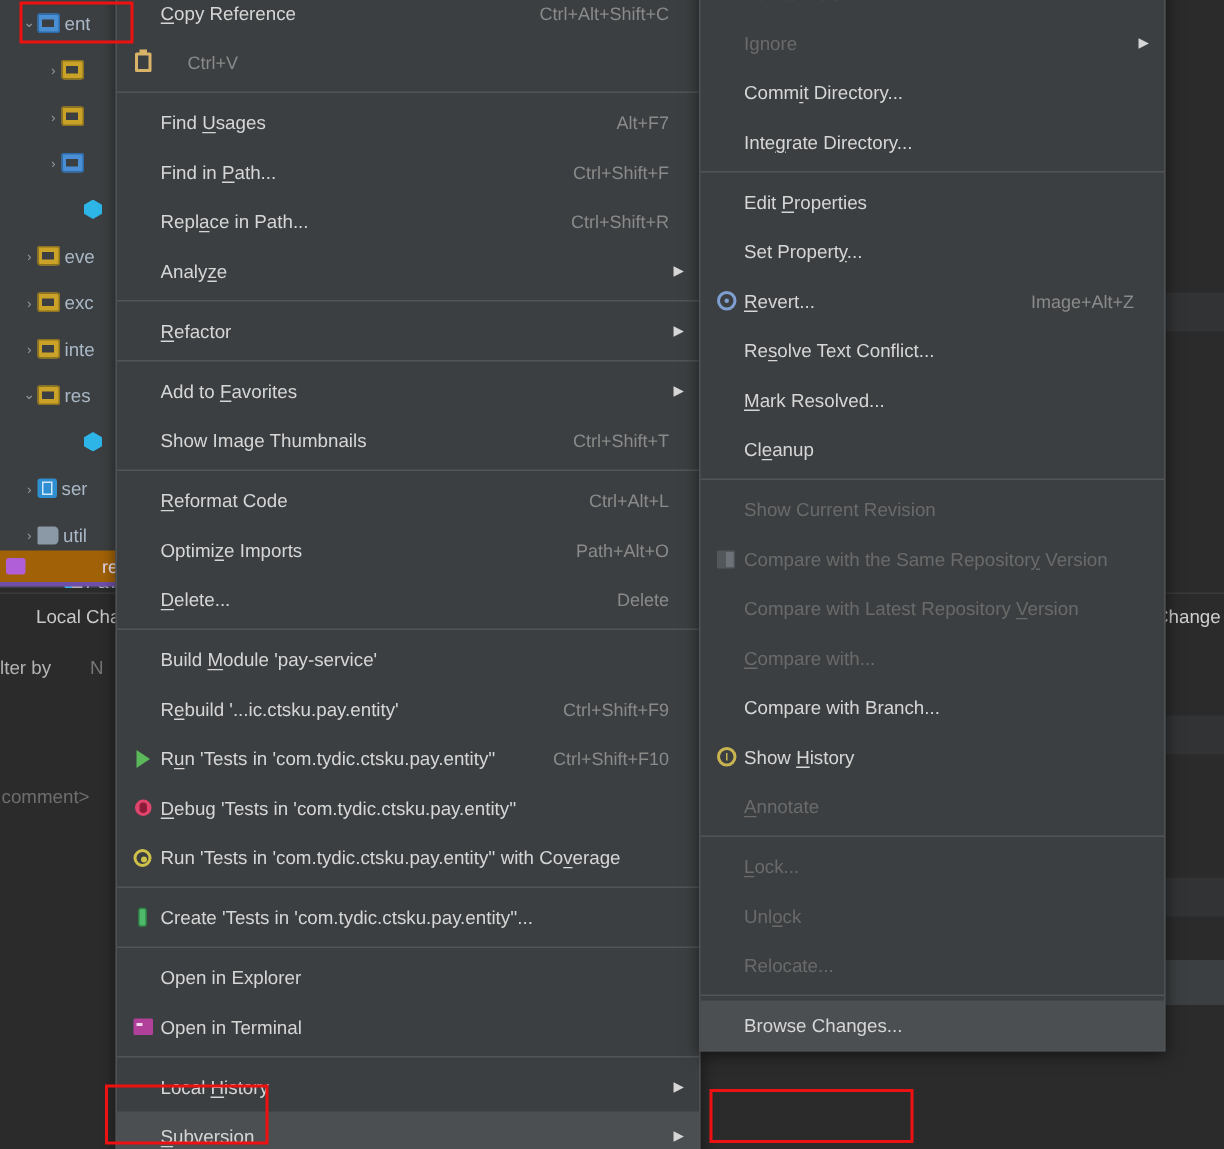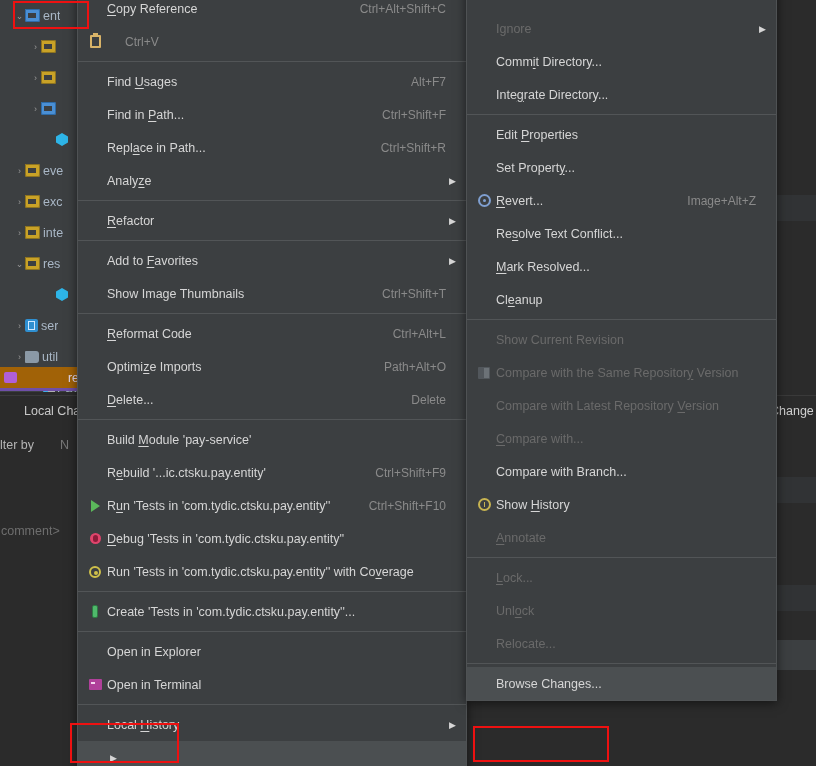--- a/index.html
+++ b/index.html
@@ -318,20 +318,21 @@
         <span class="mi-arrow"></span>
       </div>
       <div class="sep"></div>
       <div class="mi">
         <span class="mi-ico"></span>
         <span class="mi-text">Local <u class="acc">H</u>istory</span>
         <span class="mi-arrow">▶</span>
       </div>
       <div class="mi selected">
         <span class="mi-ico"></span>
+        <span class="mi-text"><u class="acc">S</u>ubversion</span>
         <span class="mi-arrow">▶</span>
       </div>
     </div>
 
   <div class="menu menu-right" id="menu-right">
       <div class="mi disabled">
         <span class="mi-ico"></span>
         <span class="mi-text">Add to VCS</span>
         <span class="mi-key">Ctrl+Alt+A</span>
         <span class="mi-arrow"></span>

